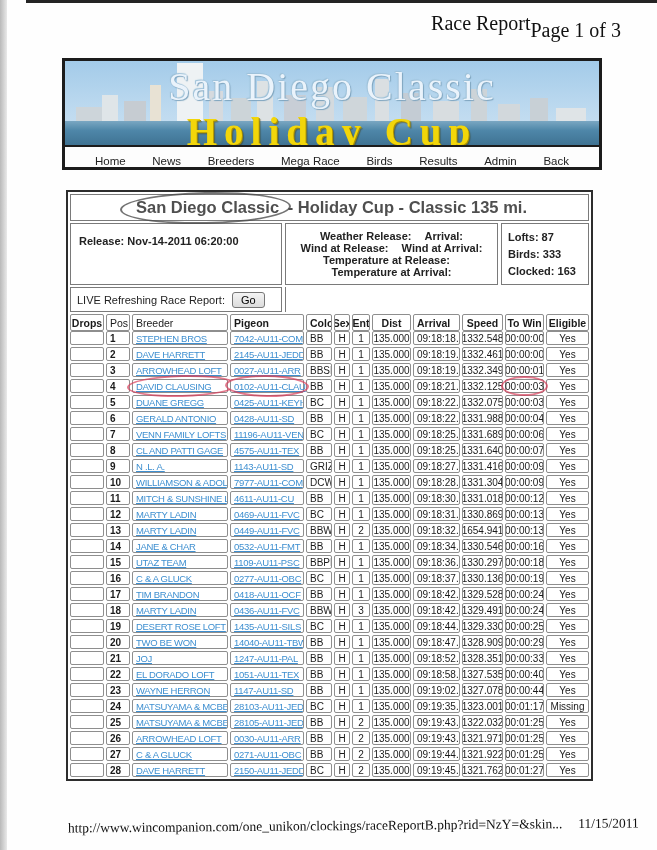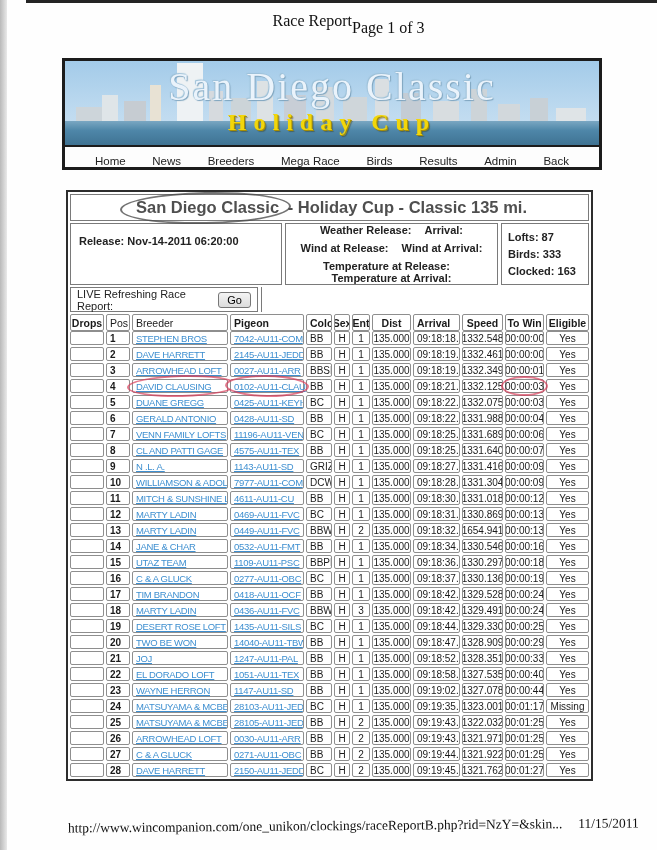--- a/index.html
+++ b/index.html
@@ -7,63 +7,63 @@
   body {
     position:relative; background:#fefefe; overflow:hidden;
     font-family:"Liberation Sans", sans-serif; color:#1a1a1a;
   }
   
   .scan-left { position:absolute; left:0; top:0; width:7px; height:850px;
     background:linear-gradient(90deg,#b9b9b9,#e9e9e9); }
   .scan-top { position:absolute; left:26px; top:0; width:631px; height:3px; background:#242424; }
 
   
-  .pagehead { position:absolute; left:64px; right:24px; top:12px;
-    display:flex; justify-content:center; align-items:flex-start;
-    font-family:"Liberation Serif", serif; font-size:16px; color:#111; }
+  .pagehead { position:absolute; left:64px; right:36px; top:12px;
+    display:flex; justify-content:flex-end; align-items:flex-start;
+    font-family:"Liberation Serif", serif; font-size:20px; color:#111; }
   .pagehead .right { margin-top:7px; }
 
   
   .banner { position:absolute; left:62px; top:58px; width:540px; height:112px;
     border:3px solid #1c1c1c; background:#fff; }
   .photo { position:relative; width:100%; height:84px; overflow:hidden;
     background:linear-gradient(180deg,#a3cbe9 0%,#bcd9ef 55%,#cde2f2 100%); }
   .water { position:absolute; left:0; bottom:0; width:100%; height:24px; z-index:2;
     background:linear-gradient(180deg,#7aa7c2 0%,#4e86a8 40%,#3f7393 100%); }
   .bld { position:absolute; z-index:1; bottom:22px; }
   .banner-title { position:absolute; z-index:3; left:0; top:2px; width:100%; text-align:center;
     font-family:"Liberation Serif", serif; font-size:40px; letter-spacing:2px; color:#eaf3fb;
     text-shadow:0 0 1px #89aec8, 1px 1px 1px #7da3bd, -1px -1px 1px #9fc3da; }
   .banner-sub { position:absolute; z-index:3; left:0; top:48px; width:100%; text-align:center;
-    font-family:"Liberation Serif", serif; font-weight:bold; font-size:24px; letter-spacing:7px;
+    font-family:"Liberation Serif", serif; font-weight:bold; font-size:39px; letter-spacing:7px;
     color:#f2d60a; text-shadow:1px 1px 0 #a98f00, 2px 2px 1px rgba(60,50,0,.4); }
   .navbar { position:relative; width:100%; height:22px; background:#fdfdfd;
     border-top:2px solid #1c1c1c; display:flex; align-items:center;
     justify-content:space-between; padding:0 30px; }
   .nav-item { font-size:11.5px; color:#222; cursor:pointer;margin-top:8px; }
 
   
   .main { position:absolute; left:66px; top:190px; width:527px;
     border:2px solid #2d2d2d; background:#fff; padding:2px; }
   .rtitle { border:1px solid #7a7a7a; height:27px; display:flex; align-items:center;
     justify-content:center; font-size:16.5px; font-weight:600; color:#4f4f4f; white-space:pre; }
   .circled { position:relative; padding:0 4px; }
   .circled::after { content:""; position:absolute; left:-12px; right:-8px; top:-6px; bottom:-7px;
     border:2px solid rgba(75,75,75,.78); border-radius:50%; transform:rotate(-1.2deg); pointer-events:none; }
 
   .inforow { display:flex; gap:3px; margin-top:2px; }
   .ibox { border:1px solid #7a7a7a; height:62px; font-size:11px; font-weight:bold; color:#222; }
   .ibox.left { width:212px; padding:6px 8px; line-height:2.0; }
-  .ibox.mid { flex:1; display:flex; flex-direction:column; justify-content:space-between; text-align:center; }
+  .ibox.mid { flex:1; display:flex; flex-direction:column; justify-content:center; text-align:center; }
   .ibox.mid .pair span { display:inline-block; }
   .ibox.mid .pair .a { margin-right:10px; }
   .ibox.right { width:88px; padding:5px 6px; line-height:1.55; }
 
   .liverow { display:flex; gap:3px; margin-top:2px; }
-  .lbox { border:1px solid #7a7a7a; width:188px; height:25px; display:flex; align-items:center;
+  .lbox { border:1px solid #7a7a7a; width:212px; height:25px; display:flex; align-items:center;
     gap:7px; padding:0 6px; font-size:11px; color:#222; }
   .lbox-rest { flex:1; border-left:1px solid #7a7a7a; }
   .gobtn { font-size:11px; padding:1px 8px; border:1px solid #777;
     border-radius:3px; background:linear-gradient(180deg,#f4f4f4,#dcdcdc); cursor:pointer;
     font-family:"Liberation Sans", sans-serif; }
 
   
   .rtable { margin-top:2px; }
   .trow { display:grid; grid-template-columns:34px 24px 96px 74px 26px 16px 18px 39px 47px 41px 39px auto;
     column-gap:2px; margin-top:2px;text-align:center; }

